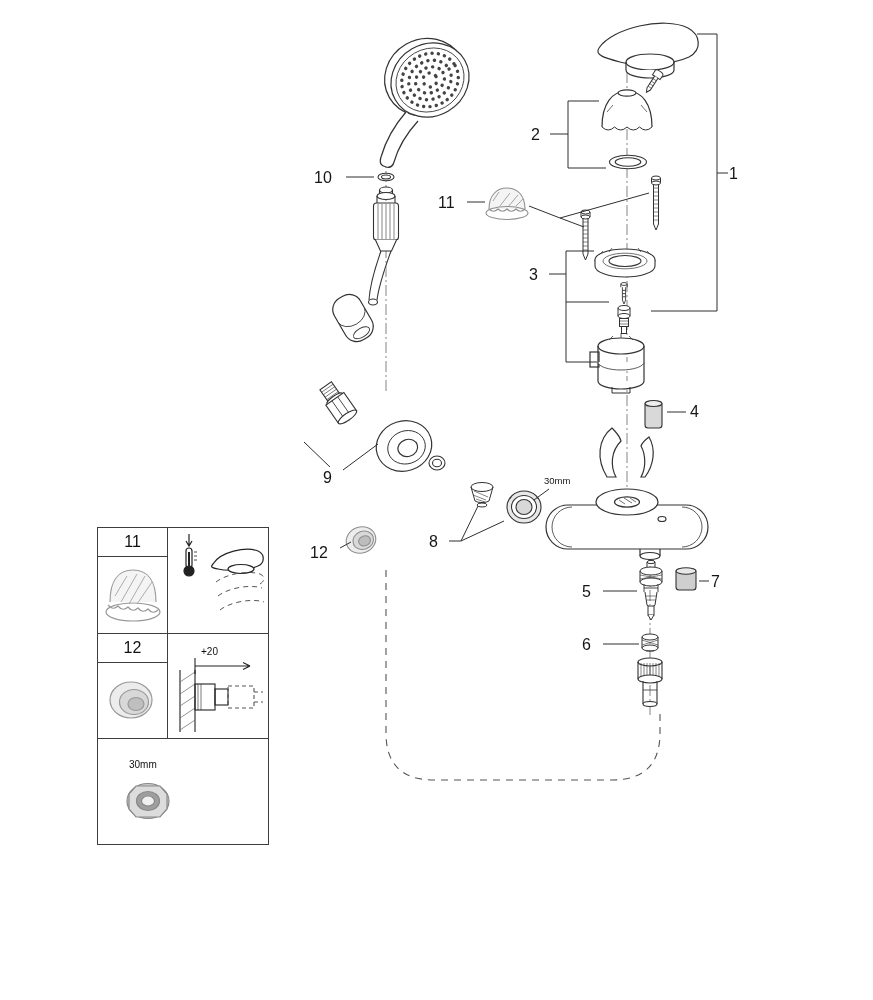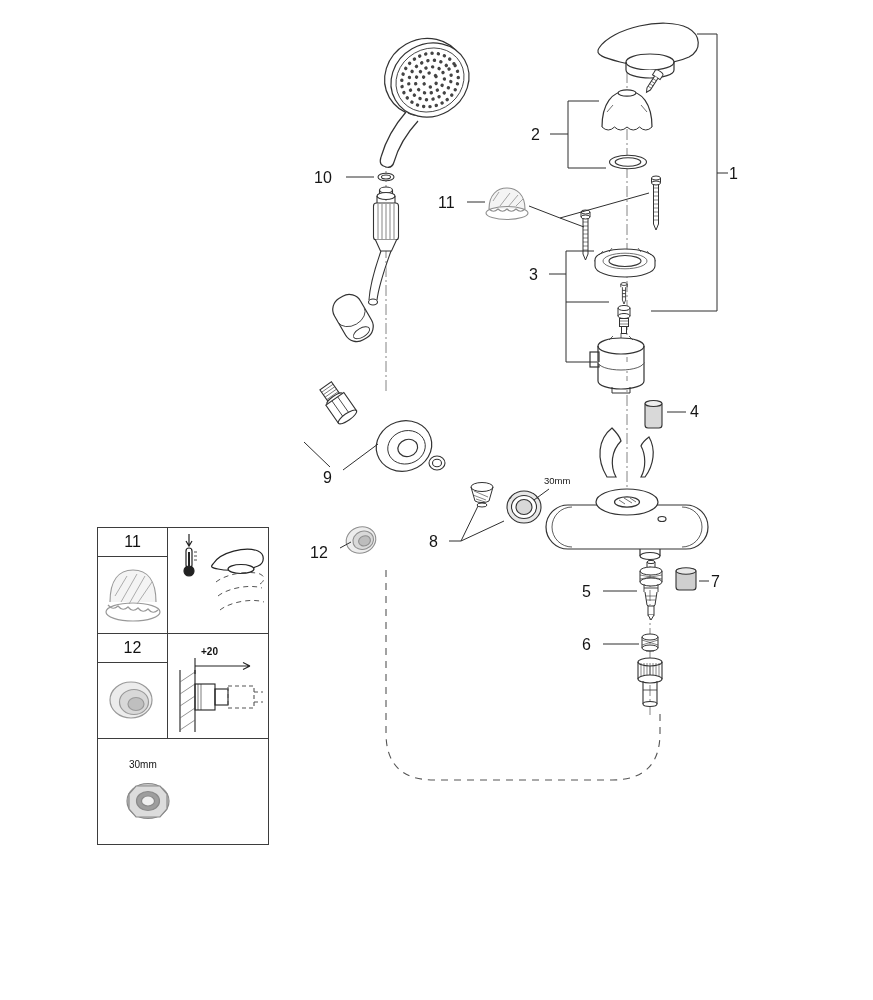--- a/index.html
+++ b/index.html
@@ -345,21 +345,21 @@
             <path d="M27,32 H82 M82,32 l-7,-3.5 M82,32 l-7,3.5"></path>
             <rect x="27" y="50" width="20" height="26"></rect>
             <path d="M30,50 V76 M33,50 V76" stroke-width="0.6"></path>
             <rect x="47" y="55" width="13" height="16"></rect>
             <g stroke-dasharray="4 3" stroke="#555">
               <rect x="60" y="52" width="26" height="22"></rect>
               <path d="M86,58 h9 M86,68 h9"></path>
             </g>
           </g>
         </svg>
-        <span class="lg-text" style="left:33px;top:13px;font-weight:bold;">+20</span>
+        <span class="lg-text" style="left:33px;top:13px;">+20</span>
       </div>
     </div>
 
     <div class="lg-row">
       <div class="lg-detail">
         <svg width="101" height="106" viewBox="0 0 101 106">
           <g stroke="#8a8a8a" stroke-width="1.2">
             <ellipse cx="50" cy="62" rx="21" ry="17.5" fill="#c8c8c8"></ellipse>
             <path d="M31,55 L38,47 L62,47 L69,55 L69,70 L62,78 L38,78 L31,70 Z" fill="#dcdcdc"></path>
             <ellipse cx="50" cy="62" rx="11.5" ry="9.5" fill="#9e9e9e"></ellipse>

